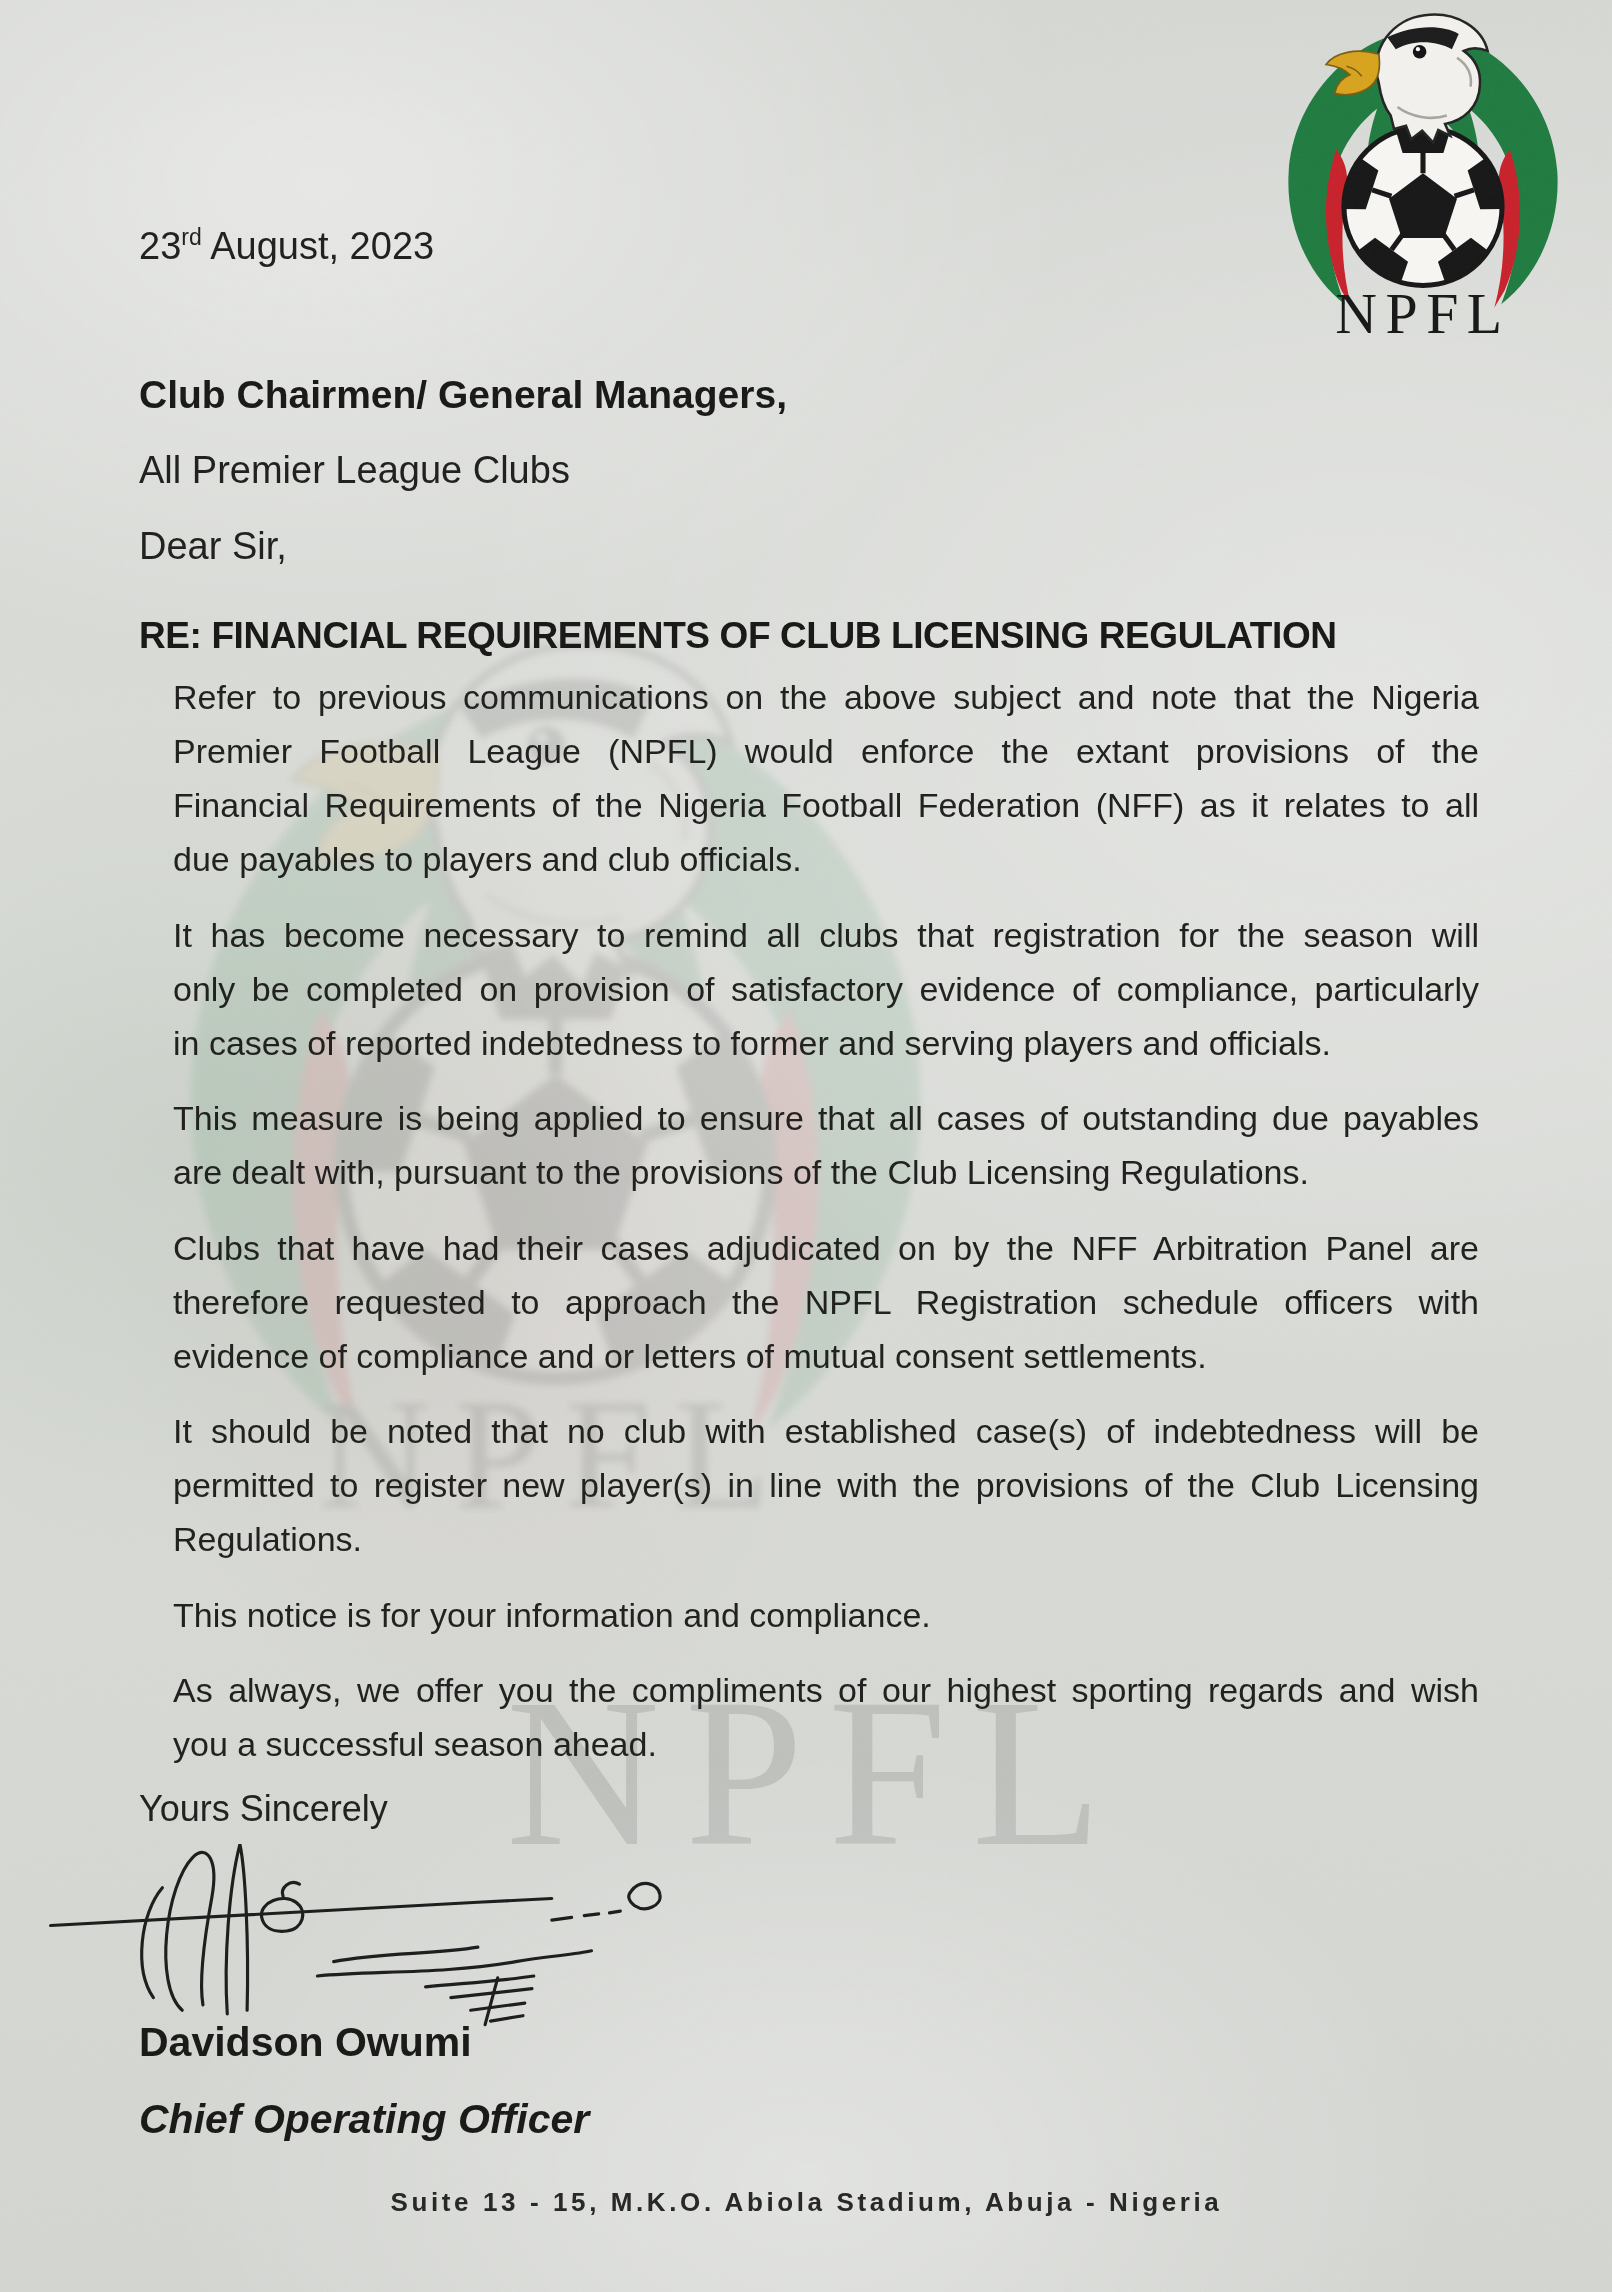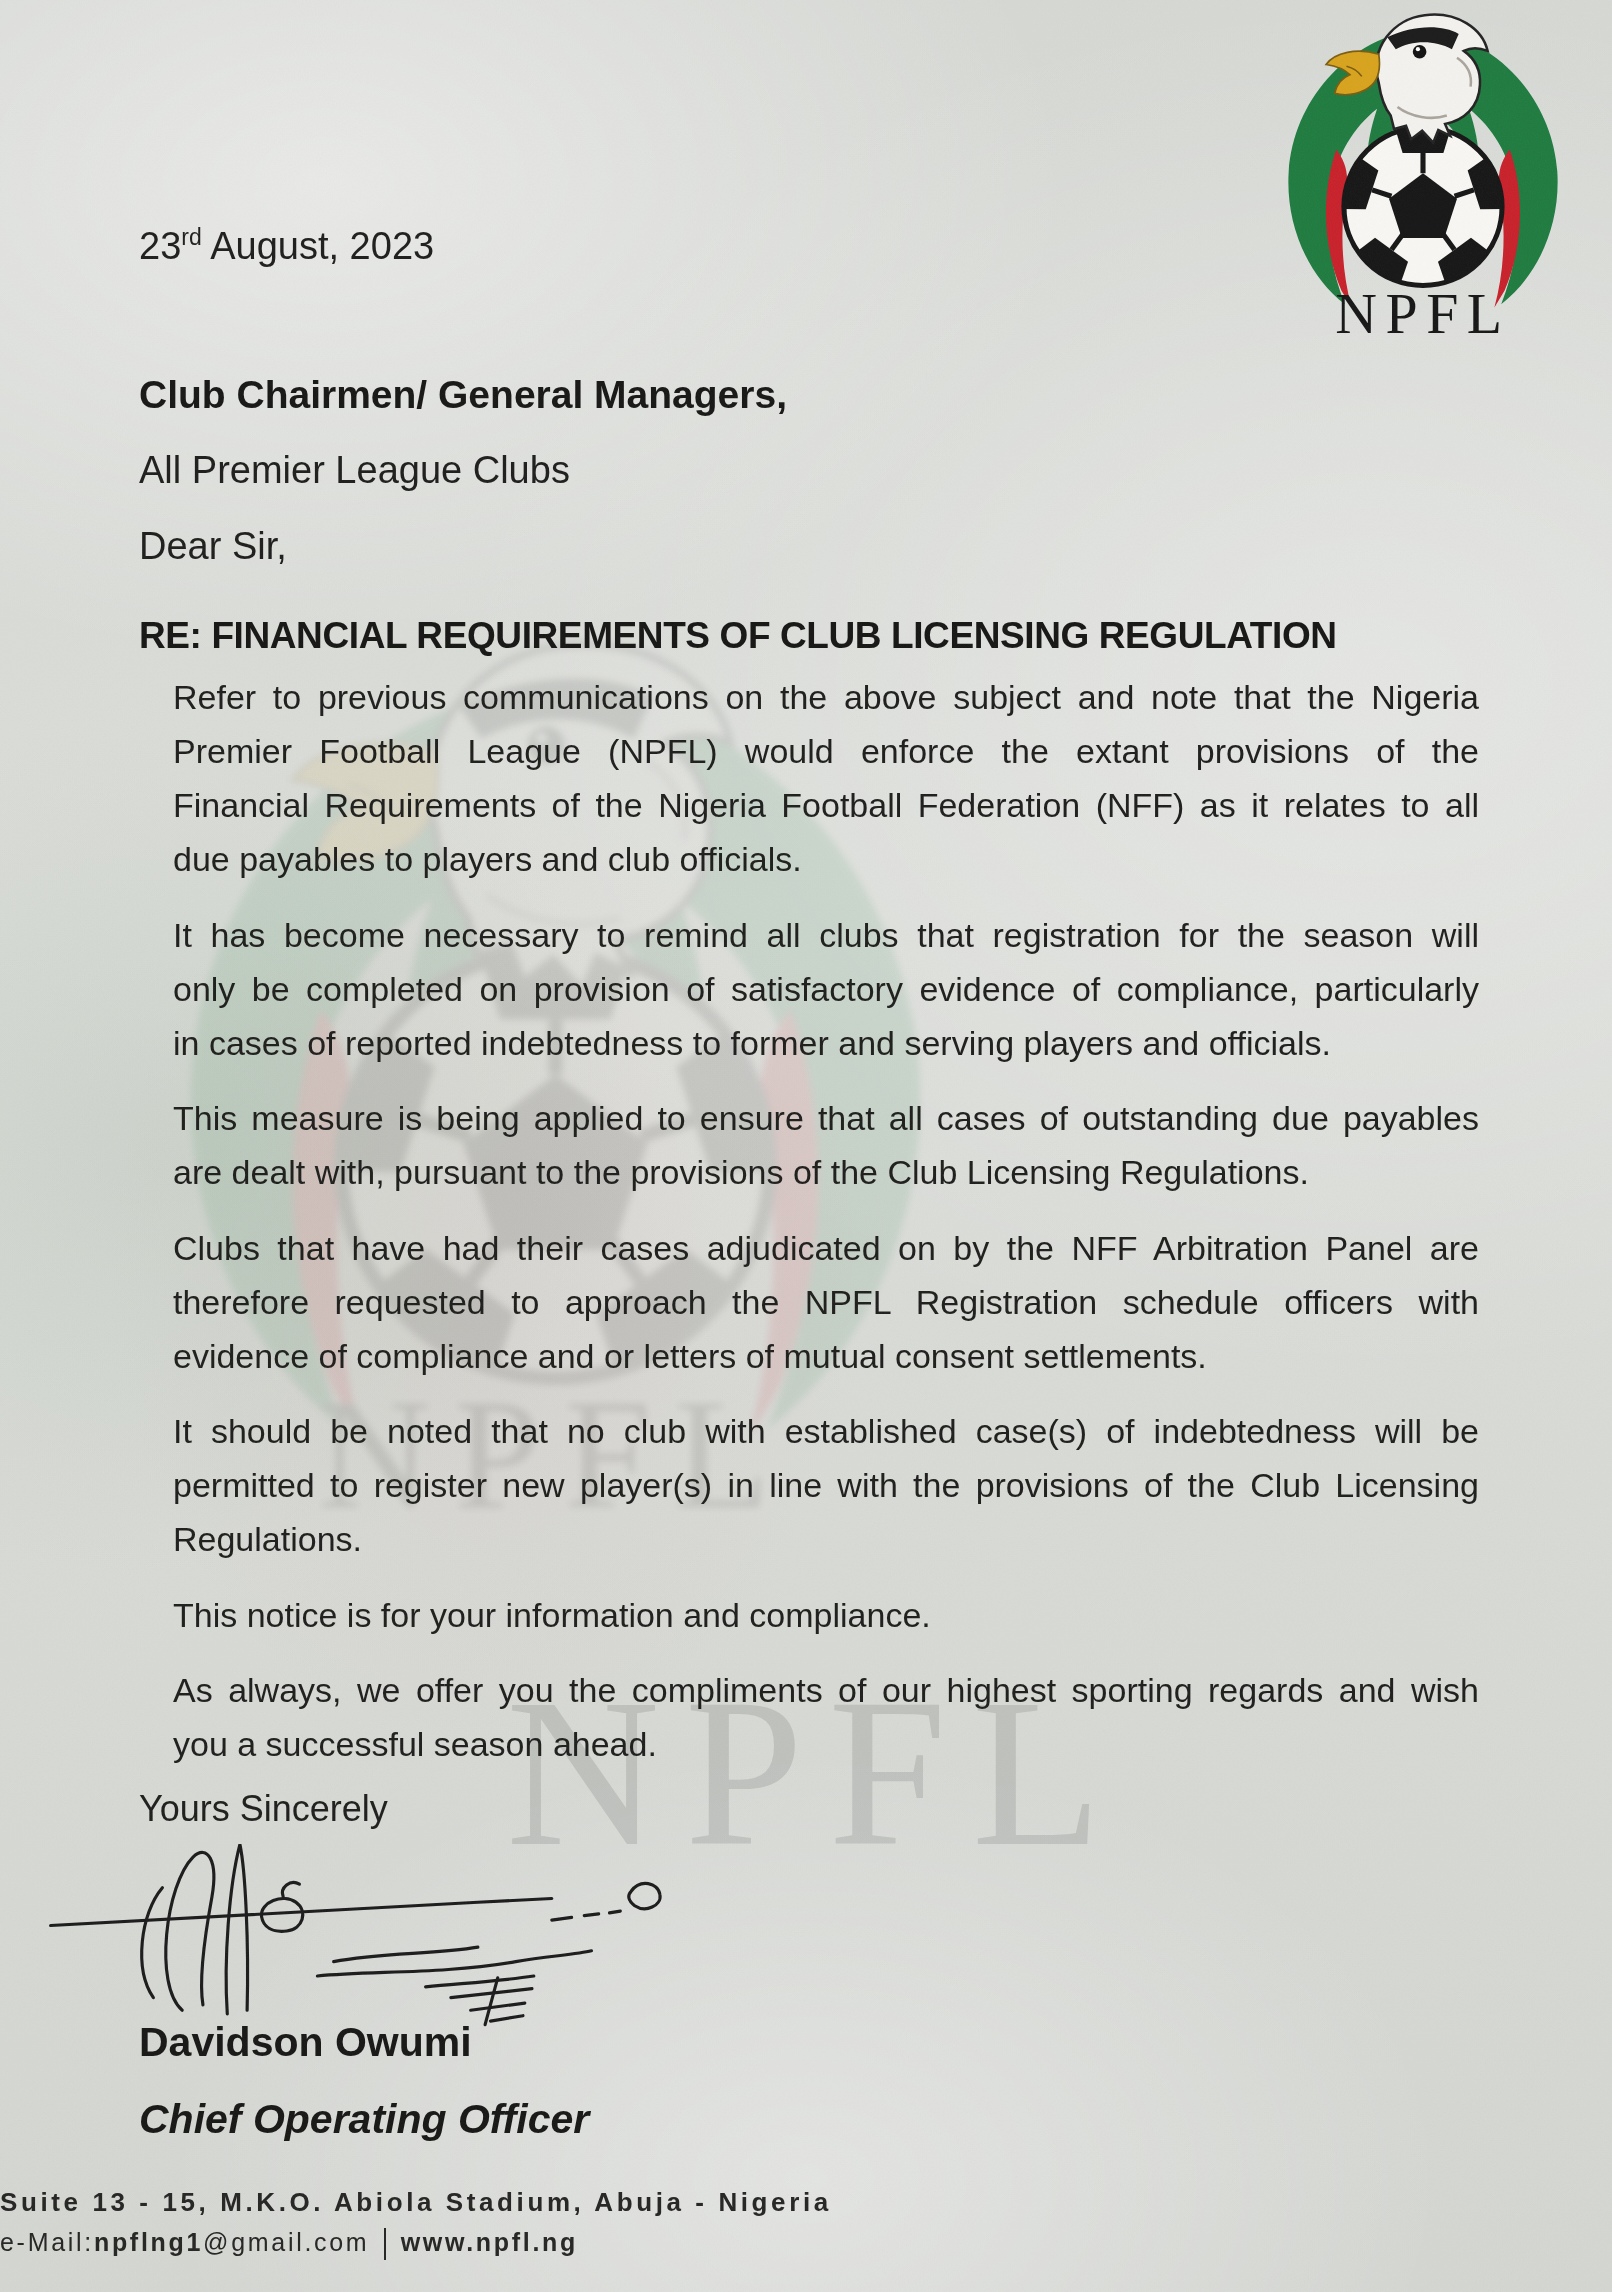--- a/index.html
+++ b/index.html
@@ -31,21 +31,21 @@
   .salutation{top:525px; font-size:38px;}
   .subject{top:615px; font-size:37px; font-weight:bold; color:#151513; letter-spacing:-0.4px;}
   .body-flow{position:absolute; top:670px; left:139px; width:1340px; font-size:34px;}
   .para{margin:0 0 21.5px 0;}
   .line{line-height:54px; height:54px; overflow:hidden; text-align:left;margin-left:34px;}
   .line.just{text-align:justify; text-align-last:justify;}
   .closing{position:absolute; left:139px; top:1788px; font-size:36px;text-align:center;}
   .signature{position:absolute; left:47px; top:1832px; width:631px; height:197px;}
   .sig-name{position:absolute; left:139px; top:2019px; font-size:41px; font-weight:bold; color:#161614;}
   .sig-title{position:absolute; left:139px; top:2096px; font-size:41px; font-weight:bold; font-style:italic; color:#161614;}
-  .footer{position:absolute; left:0; top:2182px; width:100%; color:#242422;}
+  .footer{position:absolute; left:0; top:2182px; width:100%; text-align:center; color:#242422;}
   .footer-address{font-size:26px; font-weight:bold; letter-spacing:3.6px; line-height:41px;}
   .footer-contacts{font-size:25px; letter-spacing:2.7px; line-height:39px; font-weight:normal;}
   .footer-contacts .bold{font-weight:bold;}
   .footer-contacts .bar{display:inline-block; width:2.7px; height:32px; background:#242422; margin:0 14.3px; vertical-align:middle;}
   .logo-text{font-family:"Liberation Serif", serif;}
 </style>
 </head>
 <body>
 
 <div class="page">
@@ -177,23 +177,20 @@
       <path d="M560,96 l22,-3 M596,91 l16,-2 M624,88 l12,-2"></path>
       <path d="M648,64 c10,-14 30,-10 32,4 c2,12 -16,20 -28,12 c-8,-6 -8,-12 -4,-16 z"></path>
     </g>
   </svg>
 
   <div class="sig-name">Davidson Owumi</div>
   <div class="sig-title">Chief Operating Officer</div>
 
   <div class="footer">
     <div class="footer-address">Suite 13 - 15, M.K.O. Abiola Stadium, Abuja - Nigeria</div>
-    <div class="footer-contacts">
-      <span>e-Mail:</span><span class="bold">npflng1</span><span>@gmail.com</span><span class="bar"></span><span class="bold">www.npfl.ng</span>
-    </div>
   </div>
 
   <svg class="noise" viewBox="0 0 1801 2560" width="1613" height="2293">
     <filter id="grain">
         <feTurbulence type="fractalNoise" baseFrequency="0.9" numOctaves="2" stitchTiles="stitch"></feTurbulence>
         <feColorMatrix type="saturate" values="0"></feColorMatrix>
       </filter>
     <rect width="100%" height="100%" filter="url(#grain)" opacity="0.06"></rect>
   </svg>
 

